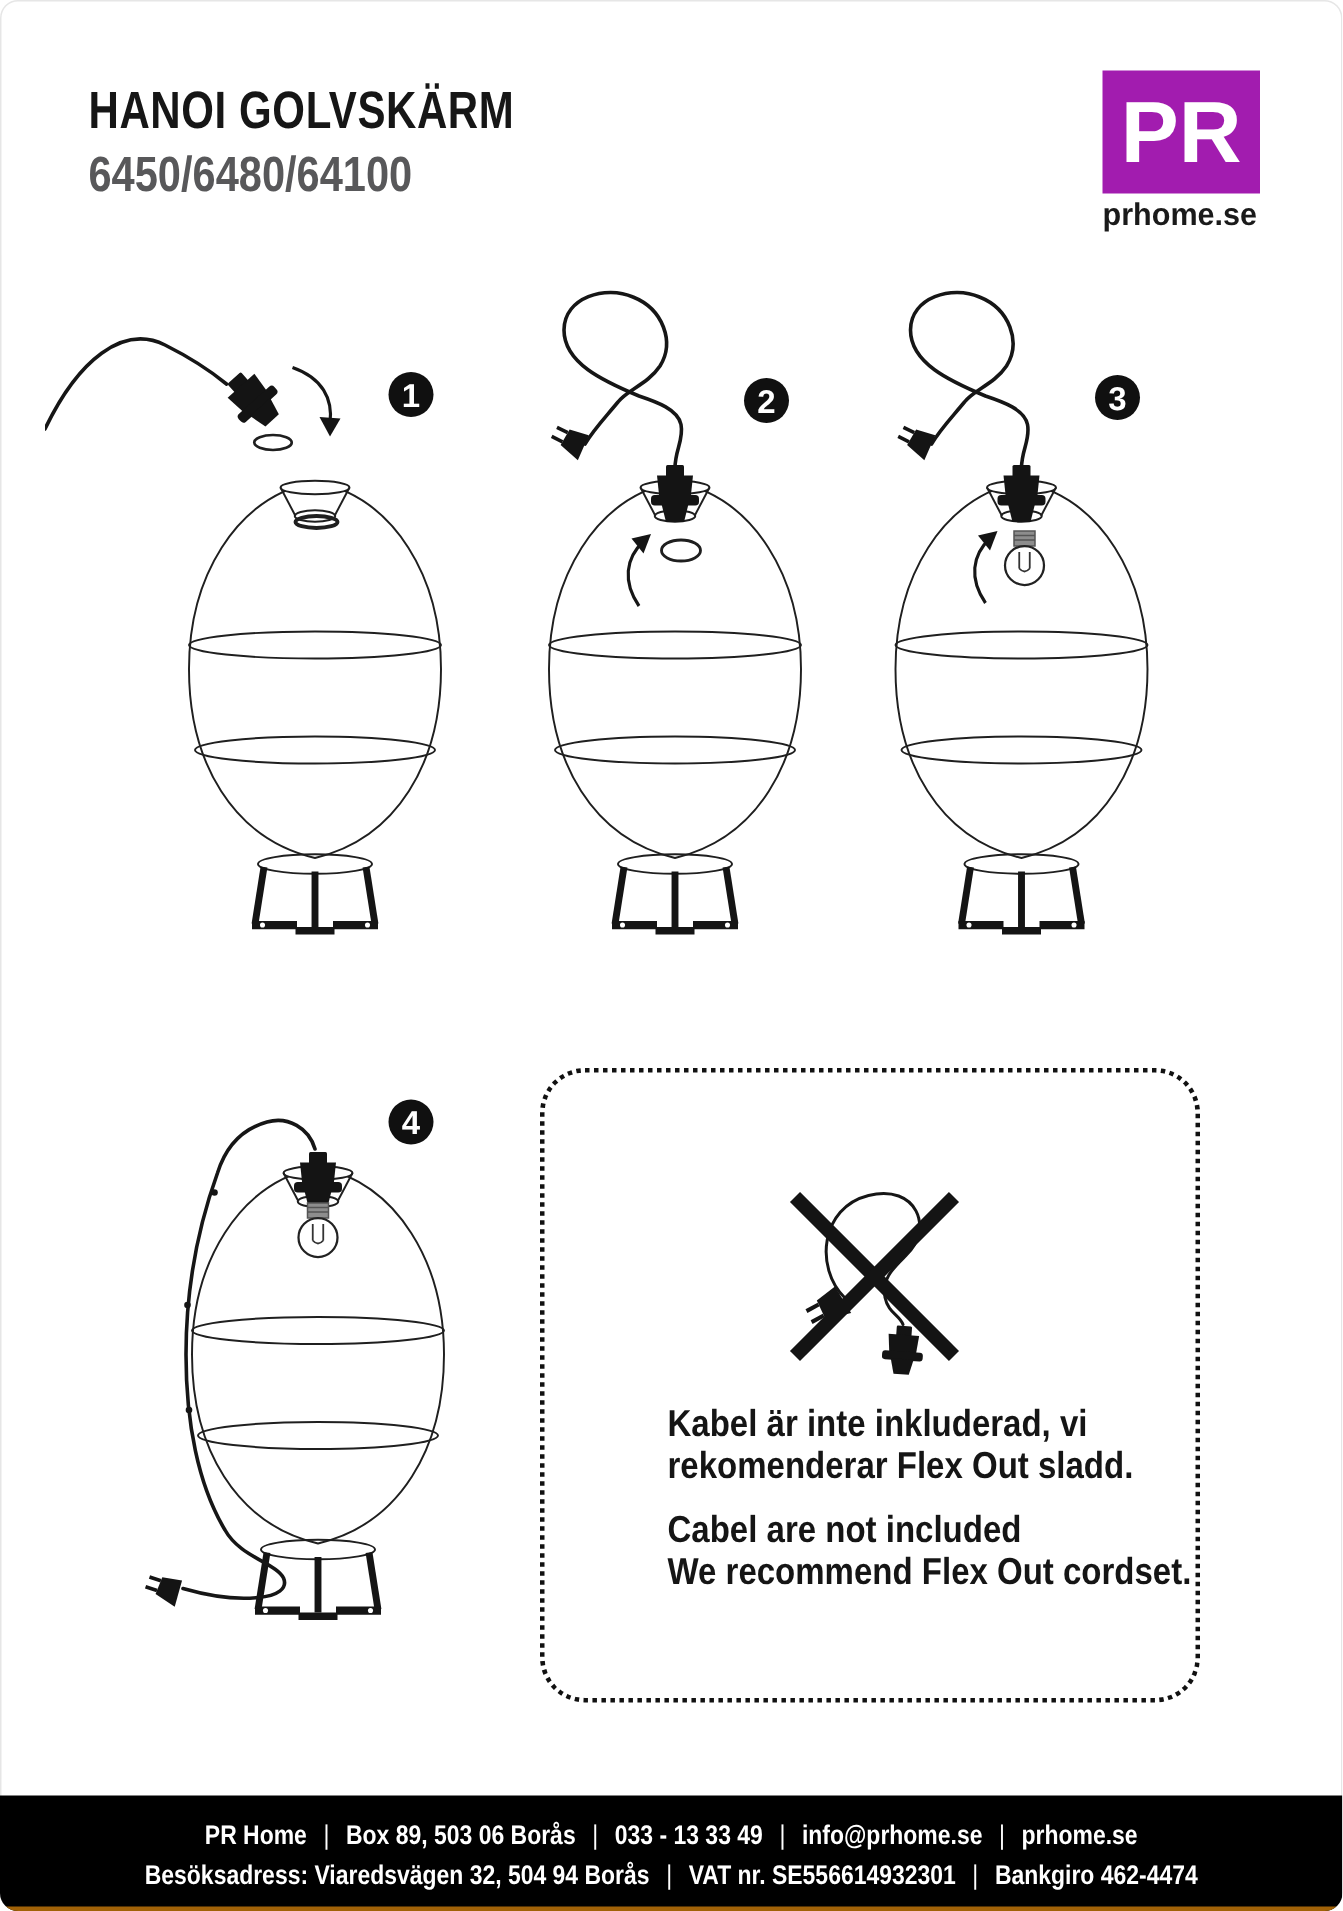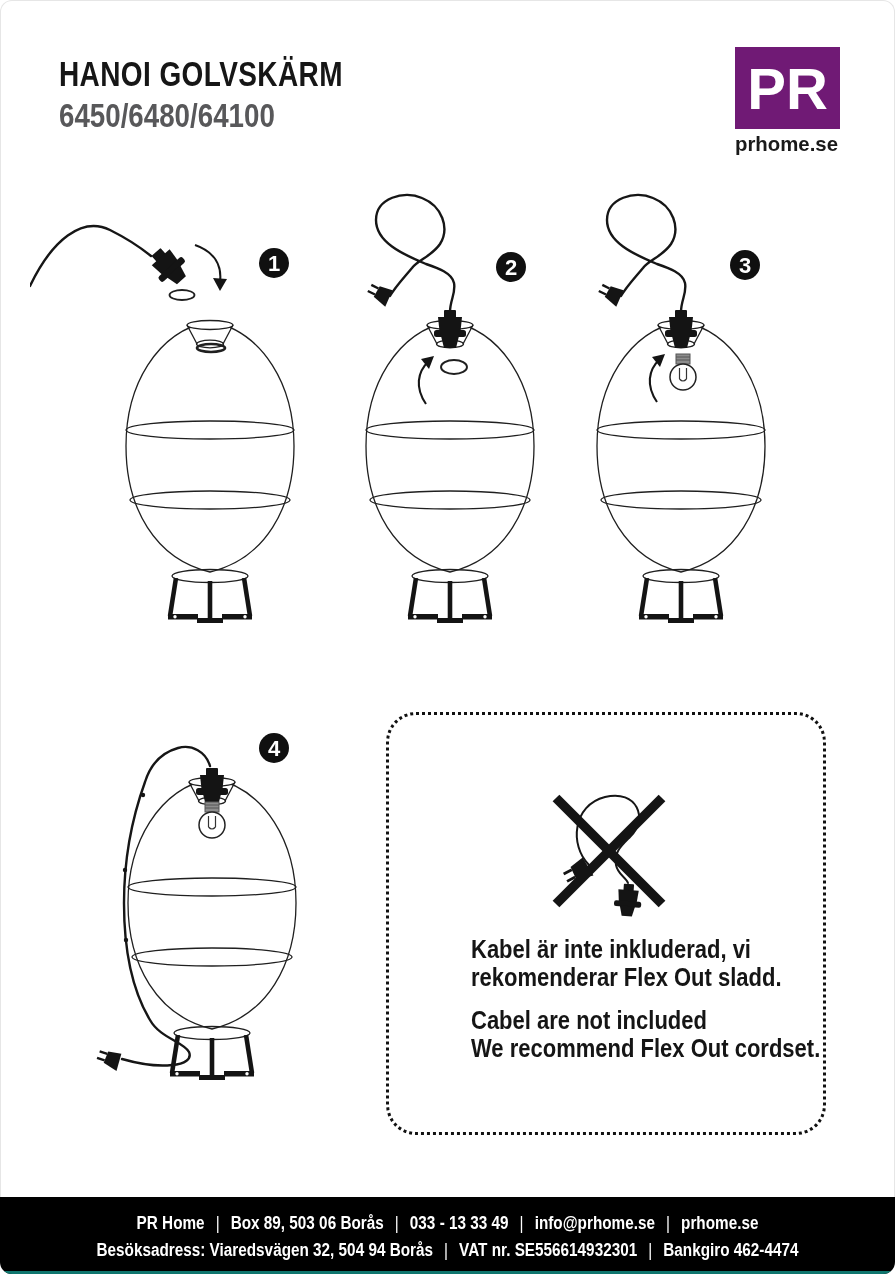--- a/index.html
+++ b/index.html
@@ -15,21 +15,21 @@
     font-size:35px; font-weight:bold; color:#161616; white-space:nowrap;
     transform:scaleX(0.80); transform-origin:0 0; letter-spacing:0.5px;
   }
   .subtitle{
     position:absolute; left:59px; top:97px;
     font-size:33px; font-weight:bold; color:#58585a; white-space:nowrap;
     transform:scaleX(0.84); transform-origin:0 0;
   }
   .logo{position:absolute; left:735px; top:47px; width:105px;}
   .logo-box{
-    width:105px; height:82px; background:#701a75; color:#fff;
+    width:105px; height:82px; background:#a21caf; color:#fff;
     display:flex; align-items:center; justify-content:center;
     font-size:58px; font-weight:bold; letter-spacing:0px;
   }
   .logo-site{
     margin-top:3px; font-size:21px; font-weight:bold; color:#1a1a1a;
     white-space:nowrap; transform:scaleX(0.97); transform-origin:0 0;
   }
   
   .step-svg{position:absolute;}
   .ln  {fill:none; stroke:#1f1f1f; stroke-width:1.3px;}
@@ -40,36 +40,36 @@
   .hole{fill:#ffffff; stroke:none;}
   .badge-circle{fill:#101010;}
   .badge-num{fill:#ffffff; font-size:22px; font-weight:bold; text-anchor:middle;}
   .glass{fill:#ffffff; stroke:#222; stroke-width:1.5px;}
   .fil{fill:none; stroke:#333; stroke-width:1.2px;}
   .cap{fill:#8d8d8d; stroke:#555; stroke-width:1px;}
   .capline{stroke:#555; stroke-width:1px;}
   .arrow{fill:none; stroke:#161616; stroke-width:2.1px;}
   
   .notice-box{
-    position:absolute; left:386px; top:712px; width:440px; height:423px;
+    position:absolute; left:360px; top:712px; width:440px; height:423px;
     box-sizing:border-box; border:3px dotted #111; border-radius:30px;
   }
   .notice-icon{position:absolute; left:140px; top:56px;}
   .notice-text{
     position:absolute; left:82px; font-size:25px; font-weight:bold; color:#151515;
     line-height:28px; white-space:nowrap;
     transform:scaleX(0.88); transform-origin:0 0;
   }
   .notice-sv{top:220px;}
   .notice-en{top:291px;}
   
   .footer{
     position:absolute; left:0; top:1197px; width:895px; height:77px;
     box-sizing:border-box; background:#000; color:#fff;
-    padding-top:13px; border-bottom:3px solid #0f766e;
+    padding-top:13px; border-bottom:3px solid #a16207;
   }
   .footer-line{
     display:flex; justify-content:center; align-items:baseline;
     font-size:18px; font-weight:bold; line-height:27px; white-space:nowrap;
     transform:scaleX(0.85); transform-origin:50% 0;
   }
   .sep{margin:0 13px; font-weight:normal;}
 </style>
 </head>
 <body>

